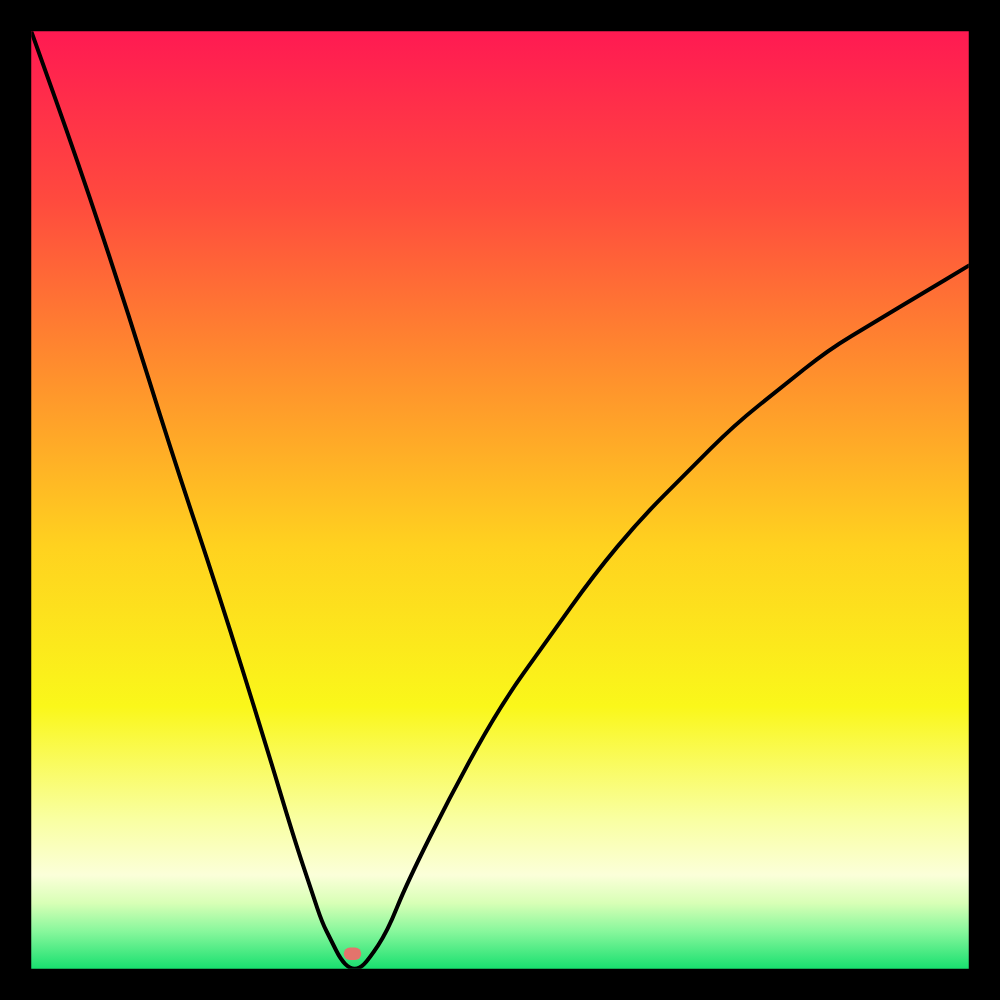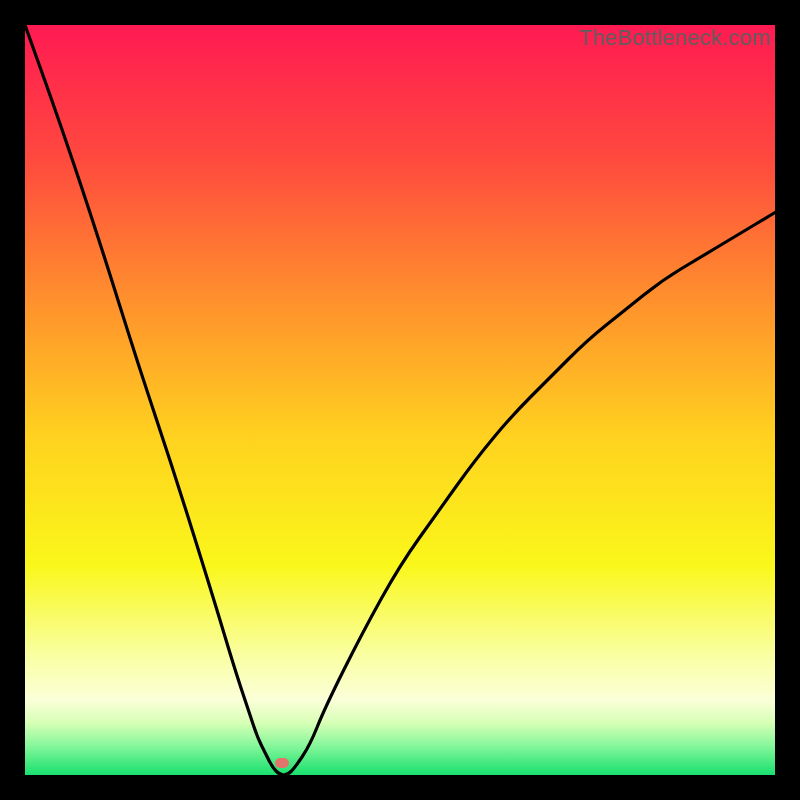--- a/index.html
+++ b/index.html
@@ -57,15 +57,14 @@
 <div class="frame">
 
   <div class="plot-bg" id="plot-bg" style="background: linear-gradient(rgb(255, 26, 82) 0%, rgb(255, 74, 62) 18%, rgb(255, 138, 46) 35%, rgb(255, 210, 31) 55%, rgb(250, 247, 26) 72%, rgb(249, 255, 161) 84%, rgb(251, 255, 217) 90%, rgb(216, 255, 182) 93%, rgb(136, 247, 156) 96%, rgb(24, 224, 111) 100%);"></div>
 
   <svg class="curve" viewBox="0 0 750 750" preserveAspectRatio="none">
     <path id="curve-path" fill="none" stroke-width="3.2" stroke-linejoin="round" stroke-linecap="round" d="M 0 0 Q 0 0 18.75 52.5 Q 37.5 105 56.25 161.25 Q 75 217.5 93.75 277.5 Q 112.5 337.49999999999994 131.25 393.75 Q 150 450 168.75 510 Q 187.5 570 198.75 607.5 Q 210.00000000000003 645 217.5 667.5 Q 225 690 228.75 701.25 Q 232.5 712.5 236.25 720 Q 240 727.5 243.75 735 Q 247.5 742.5 251.25 746.25 Q 255.00000000000003 750 258.75 750 Q 262.5 750 266.25 746.25 Q 270 742.5 277.5 731.25 Q 285 720 292.5 701.25 Q 300 682.5 318.75 645 Q 337.5 607.5 356.25 573.75 Q 375 540 393.75 513.75 Q 412.50000000000006 487.5 431.25 461.25 Q 450 435 468.75 412.5 Q 487.5 390 506.25 371.25 Q 525 352.5 543.75 333.75 Q 562.5 315.00000000000006 581.25 300 Q 600 285 618.75 270 Q 637.5 255 656.25 243.75 Q 675 232.5 693.75 221.25 Q 712.5 210 731.25 198.75 T 750 187.5" stroke="#000000"></path>
   </svg>
 
   <div class="marker" id="optimum-marker" style="left: 257px; top: 738px; background: rgb(227, 116, 108);"></div>
 
-  <div class="watermark">TheBottleneck.com</div>
 
 </div>
 
 </body></html>

